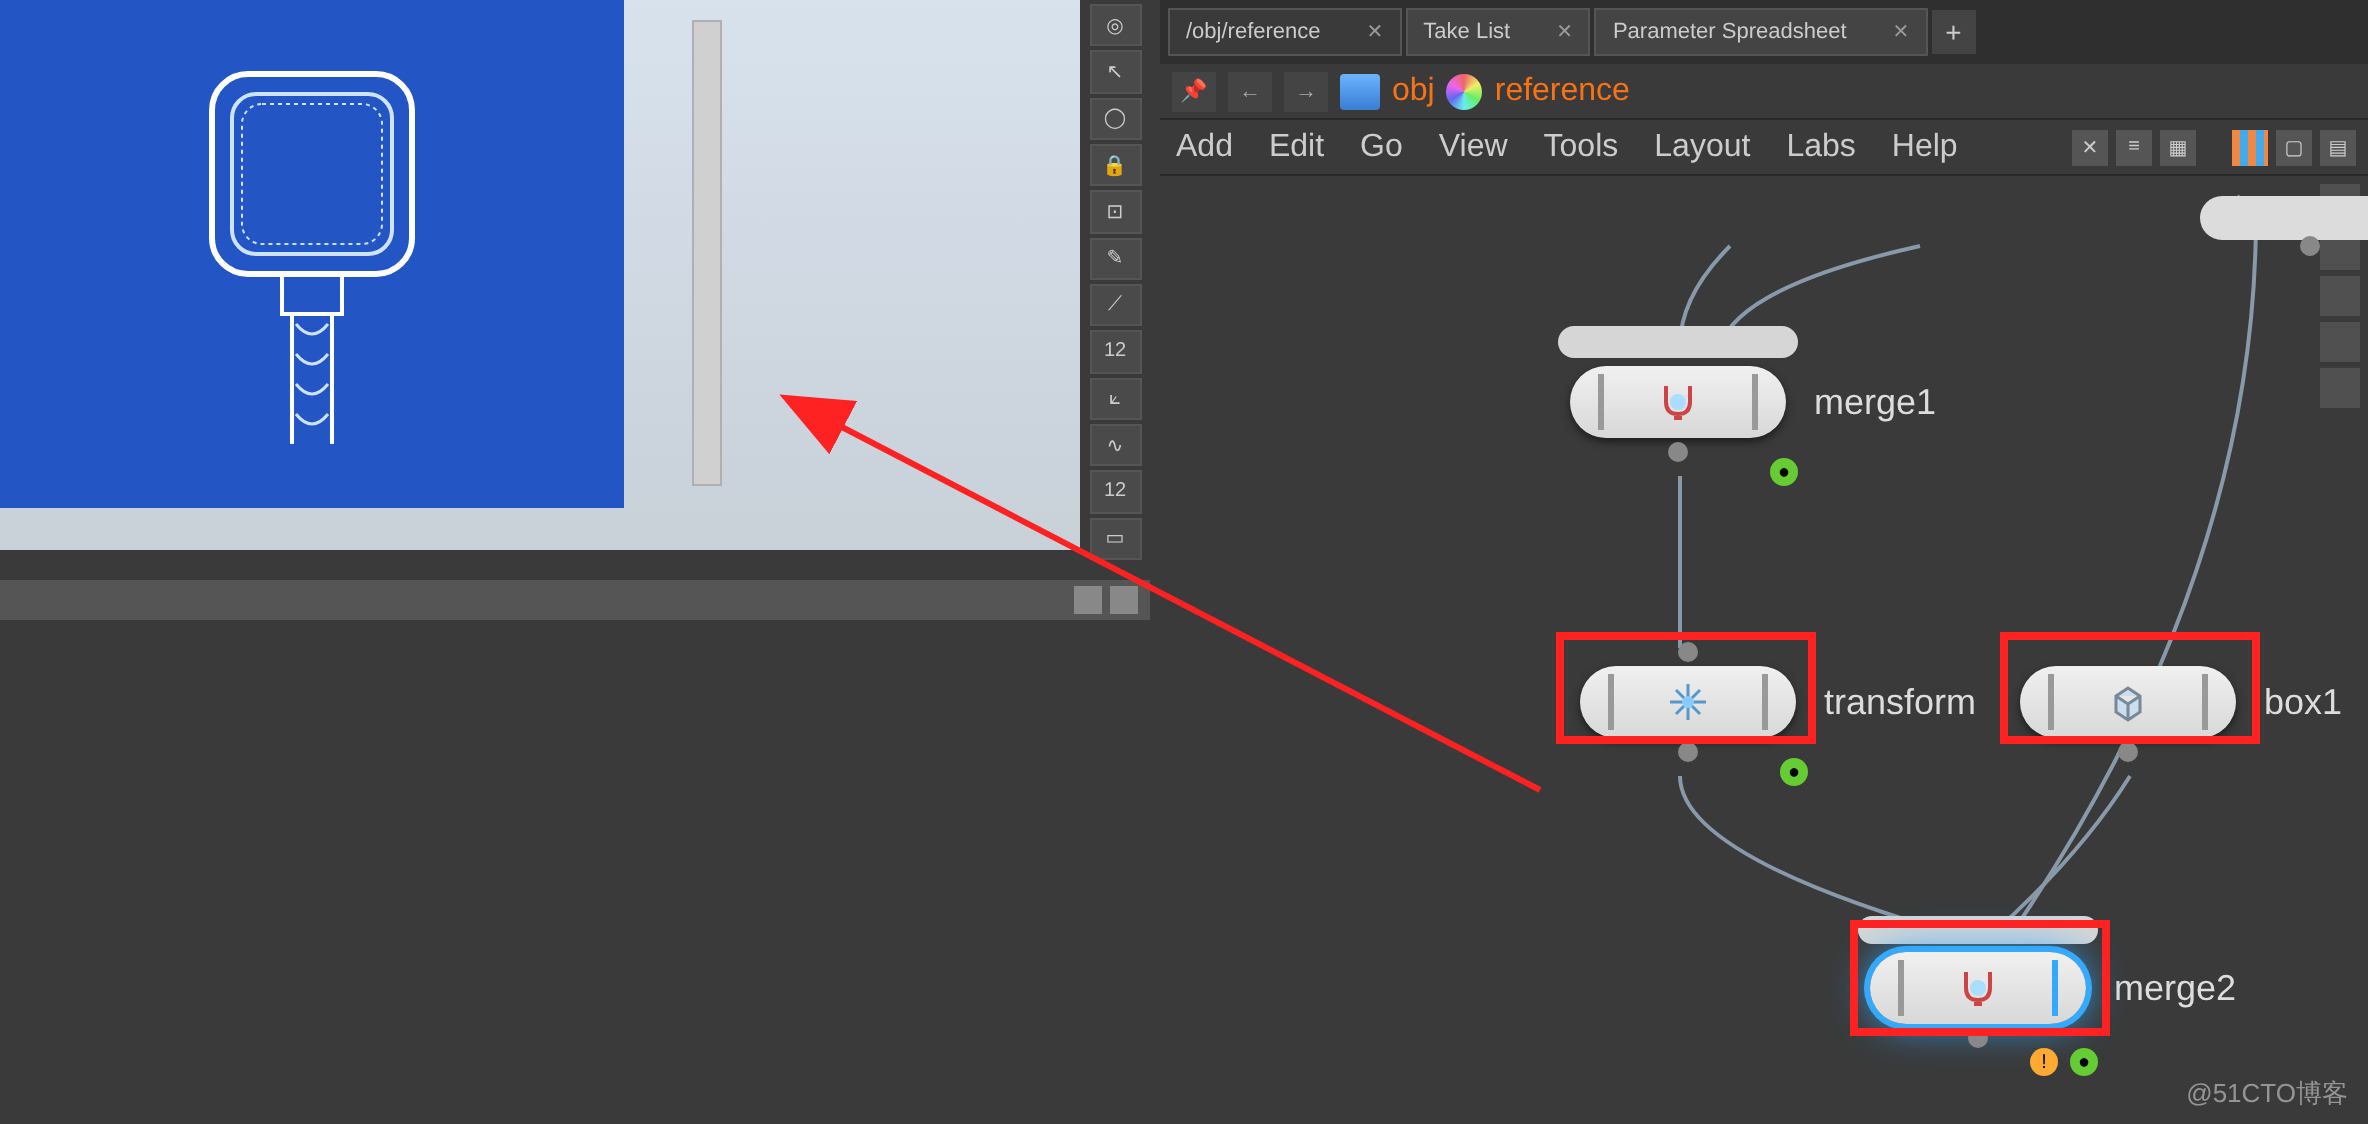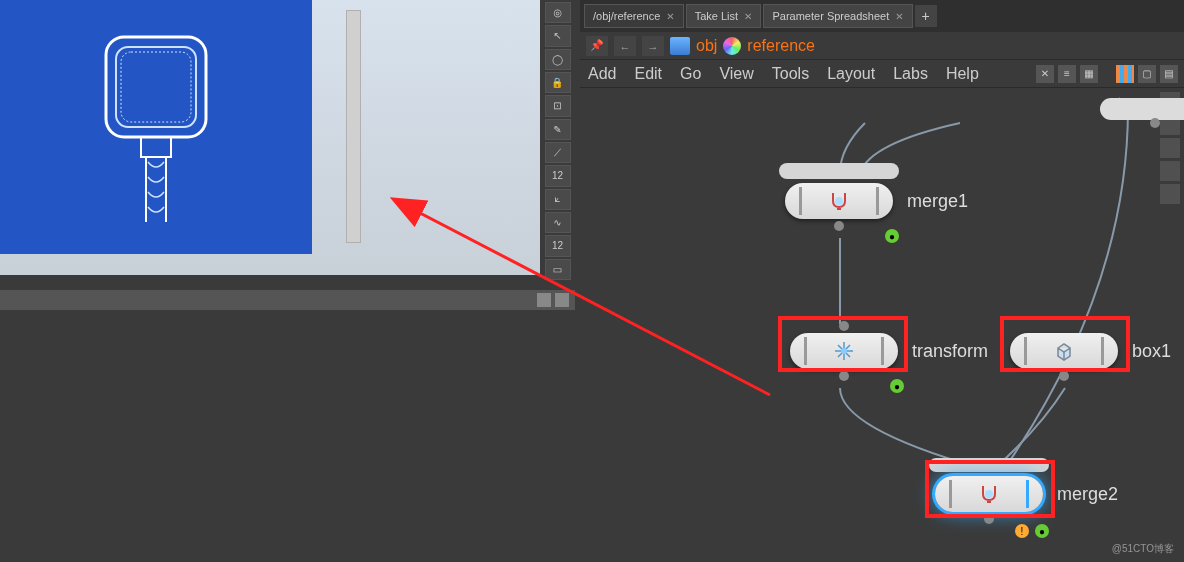--- a/index.html
+++ b/index.html
@@ -16,21 +16,21 @@
 .vtool { width: 26px; height: 22px; background: #4a4a4a; border: 1px solid #555; display: flex; align-items: center; justify-content: center; color: #ccc; font-size: 10px; }
 
 .mid-bar { position: absolute; left: 0; top: 290px; width: 575px; height: 20px; background: #555; display:flex; justify-content:flex-end; align-items:center; gap:4px; padding-right:6px;}
 .mid-bar .sq{width:14px;height:14px;background:#888;}
 
 .console { position: absolute; left: 0; top: 310px; width: 575px; height: 252px; background: #000; color: #ccc; font-family: monospace; font-size: 12px; padding: 6px; white-space: pre; }
 
 .right-pane { position: absolute; left: 580px; top: 0; width: 604px; height: 562px; background: #3a3a3a; }
 
 .tabs-row { height: 32px; background: #2f2f2f; display: flex; align-items: center; padding-left: 4px; gap: 2px; }
-.tab { background: #444; color: #ccc; font-size: 11px; padding: 5px 8px; display: flex; align-items: center; gap: 6px; border: 1px solid #555; }
+.tab { background: #444; color: #ccc; font-size: 11px; padding: 5px 8px; display: flex; align-items: center; gap: 23px; border: 1px solid #555; }
 .tab.active { background: #3a3a3a; }
 .tab .x { color: #999; font-size: 10px; }
 .tab-plus { width: 22px; height: 22px; background: #444; color: #ccc; display:flex;align-items:center;justify-content:center; font-size: 14px; }
 
 .path-row { height: 28px; background: #3a3a3a; display: flex; align-items: center; padding-left: 6px; gap: 6px; border-bottom: 1px solid #2a2a2a;}
 .path-btn { width: 22px; height: 20px; background: #444; display:flex;align-items:center;justify-content:center; color:#aaa; font-size:11px;}
 .path-cube { width: 20px; height: 18px; background: linear-gradient(#6bb5ff,#3a7bd4); border-radius:2px;}
 .path-text { color: #f97316; font-size: 16px; }
 .path-icon { width:18px; height:18px; border-radius:9px; background: conic-gradient(#e66,#ee6,#6e6,#6ee,#66e,#e6e,#e66);}
 
@@ -58,21 +58,21 @@
 .conn.bot { bottom: -12px; }
 .flag { position:absolute; width:14px; height:14px; border-radius:7px; font-size:10px; display:flex; align-items:center; justify-content:center; color:#000;}
 .flag.green{ background:#6c3; } .flag.orange{ background:#fa3; }
 
 .cap-top { position: absolute; width: 120px; height: 22px; background: #dcdcdc; border-radius: 11px; }
 
 .redbox { position: absolute; border: 4px solid #f22; }
 
 .arrow-svg { position:absolute; left:0; top:0; width:1184px; height:562px; pointer-events:none; }
 
-.watermark { position:absolute; right:10px; bottom:6px; color:#bbb; font-size:10px; opacity:0.7;}
+.watermark { position:absolute; right:10px; bottom:6px; color:#bbb; font-size:13px; opacity:0.7;}
 </style>
 </head>
 <body>
 
 <div class="left-pane">
   <div class="viewport">
     <div class="blueprint">
       <svg class="hammer" viewBox="0 0 140 200">
         <rect x="20" y="10" width="100" height="100" rx="18" fill="none" stroke="#fff" stroke-width="3"></rect>
         <rect x="30" y="20" width="80" height="80" rx="12" fill="none" stroke="#cde3ff" stroke-width="2"></rect>

